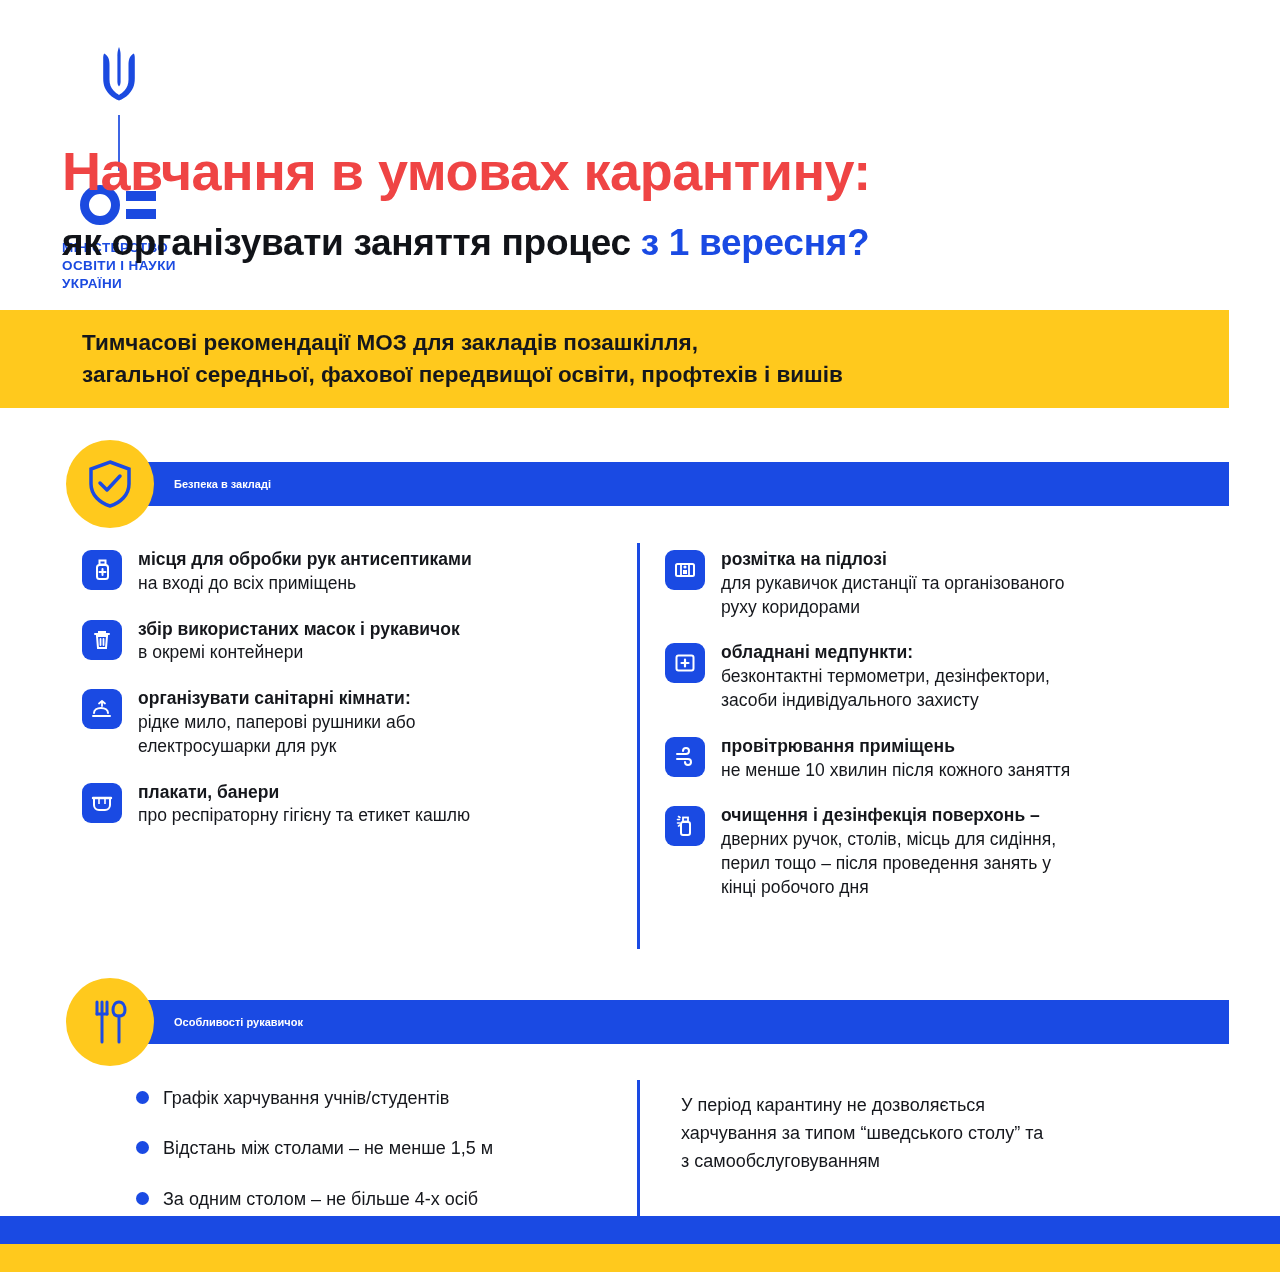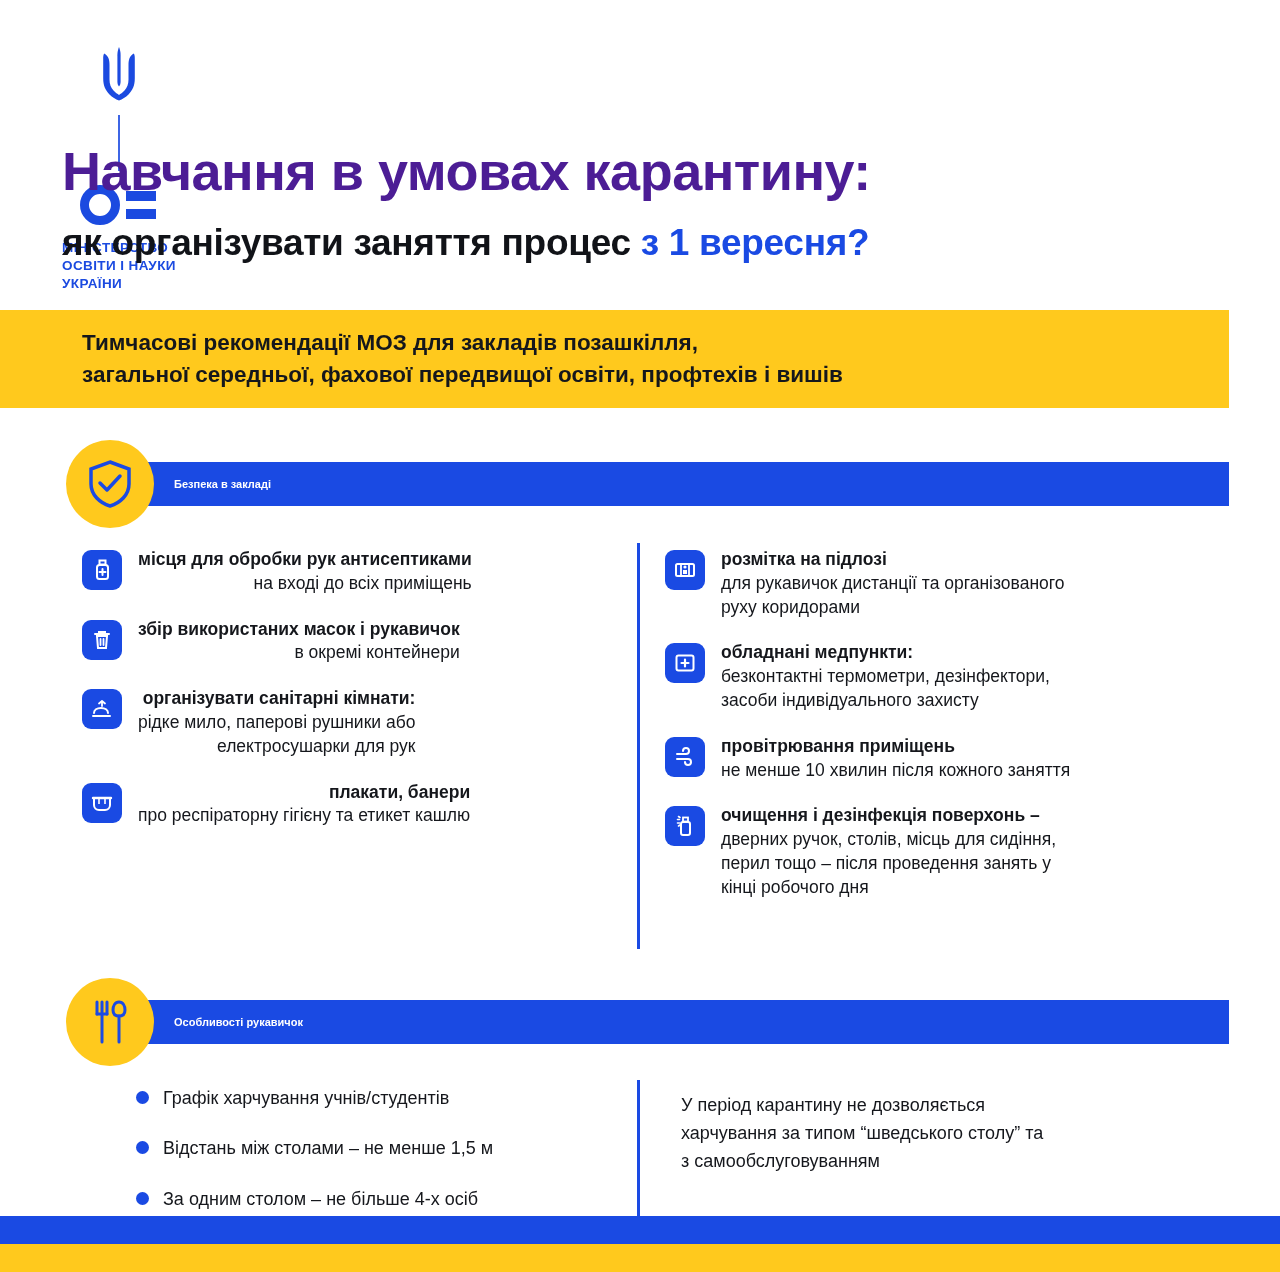--- a/index.html
+++ b/index.html
@@ -22,21 +22,21 @@
   .logo-mark { display: block; }
   .logo-text {
     font-size: 13.5px; font-weight: 700; line-height: 1.33;
     color: #1b4ae0; letter-spacing: .4px; text-transform: uppercase;
     white-space: pre-line;
   }
 
   
   .title-main {
     position: absolute; left: 62px; top: 140px;
-    font-size: 54px; font-weight: 700; color: #4c1d95;
+    font-size: 54px; font-weight: 700; color: #ef4444;
     letter-spacing: -0.5px;
   }
   .title-sub {
     position: absolute; left: 62px; top: 222px;
     font-size: 37px; font-weight: 700; color: #111318;
     letter-spacing: -0.3px;
   }
   .title-sub .accent { color: #1a4ae3; }
 
   
@@ -122,21 +122,21 @@
   </div>
   <div class="section-circle" style="top:440px">
     <svg width="46" height="50" viewBox="0 0 46 50">
       <path d="M23 3 L42 10 V25 C42 36 33 44 23 47 C13 44 4 36 4 25 V10 Z" fill="none" stroke="#1a4ae3" stroke-width="3.5"></path>
       <path d="M13 24 L20 31 L33 17" fill="none" stroke="#1a4ae3" stroke-width="3.5" stroke-linecap="round" stroke-linejoin="round"></path>
     </svg>
   </div>
 
   <div class="vdivider" style="left:637px; top:543px; height:406px;"></div>
 
-  <div class="col" style="left:82px; top:548px; width:540px;text-align:right;">
+  <div class="col" style="left:82px; top:548px; width:540px;">
 
     <div class="item">
       <div class="badge">
         <svg width="22" height="24" viewBox="0 0 22 24">
             <rect x="6" y="7" width="11" height="14" rx="2.5" fill="none" stroke="#fff" stroke-width="2"></rect>
             <rect x="8.5" y="2.5" width="6" height="4" fill="none" stroke="#fff" stroke-width="2"></rect>
             <path d="M11.5 11v6M8.5 14h6" stroke="#fff" stroke-width="2" stroke-linecap="round"></path>
           </svg>
       </div>
       <div class="txt">

